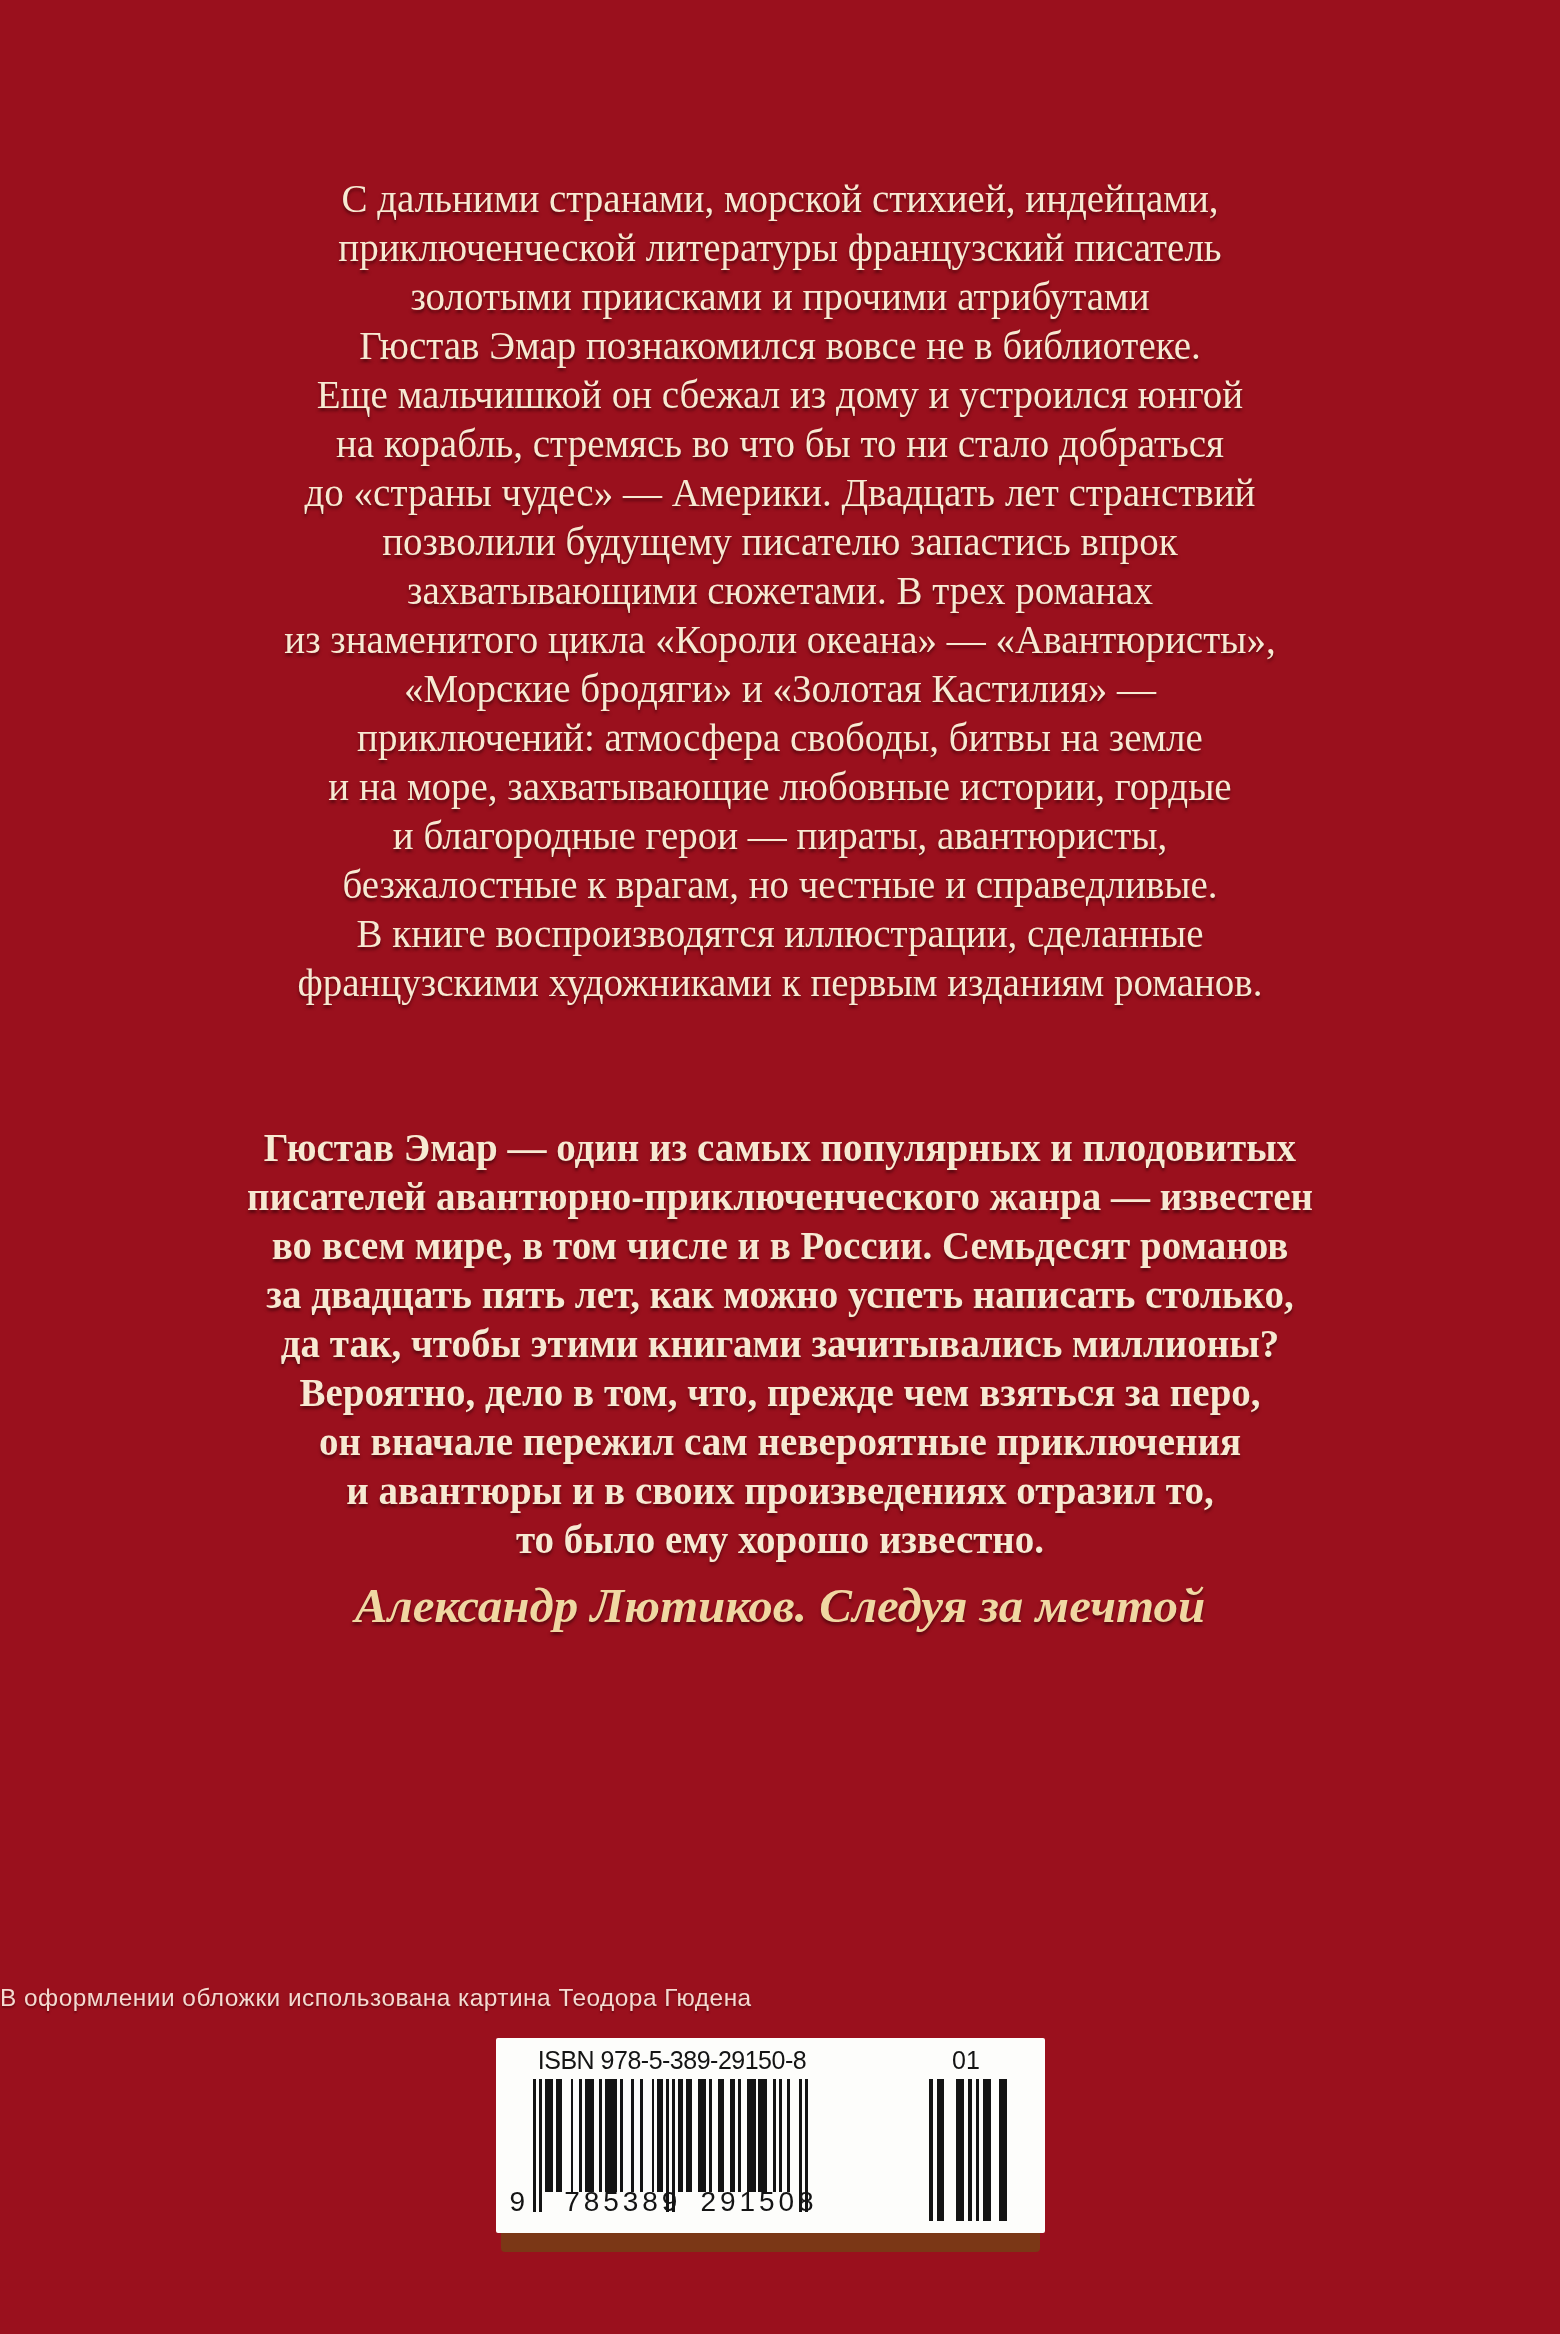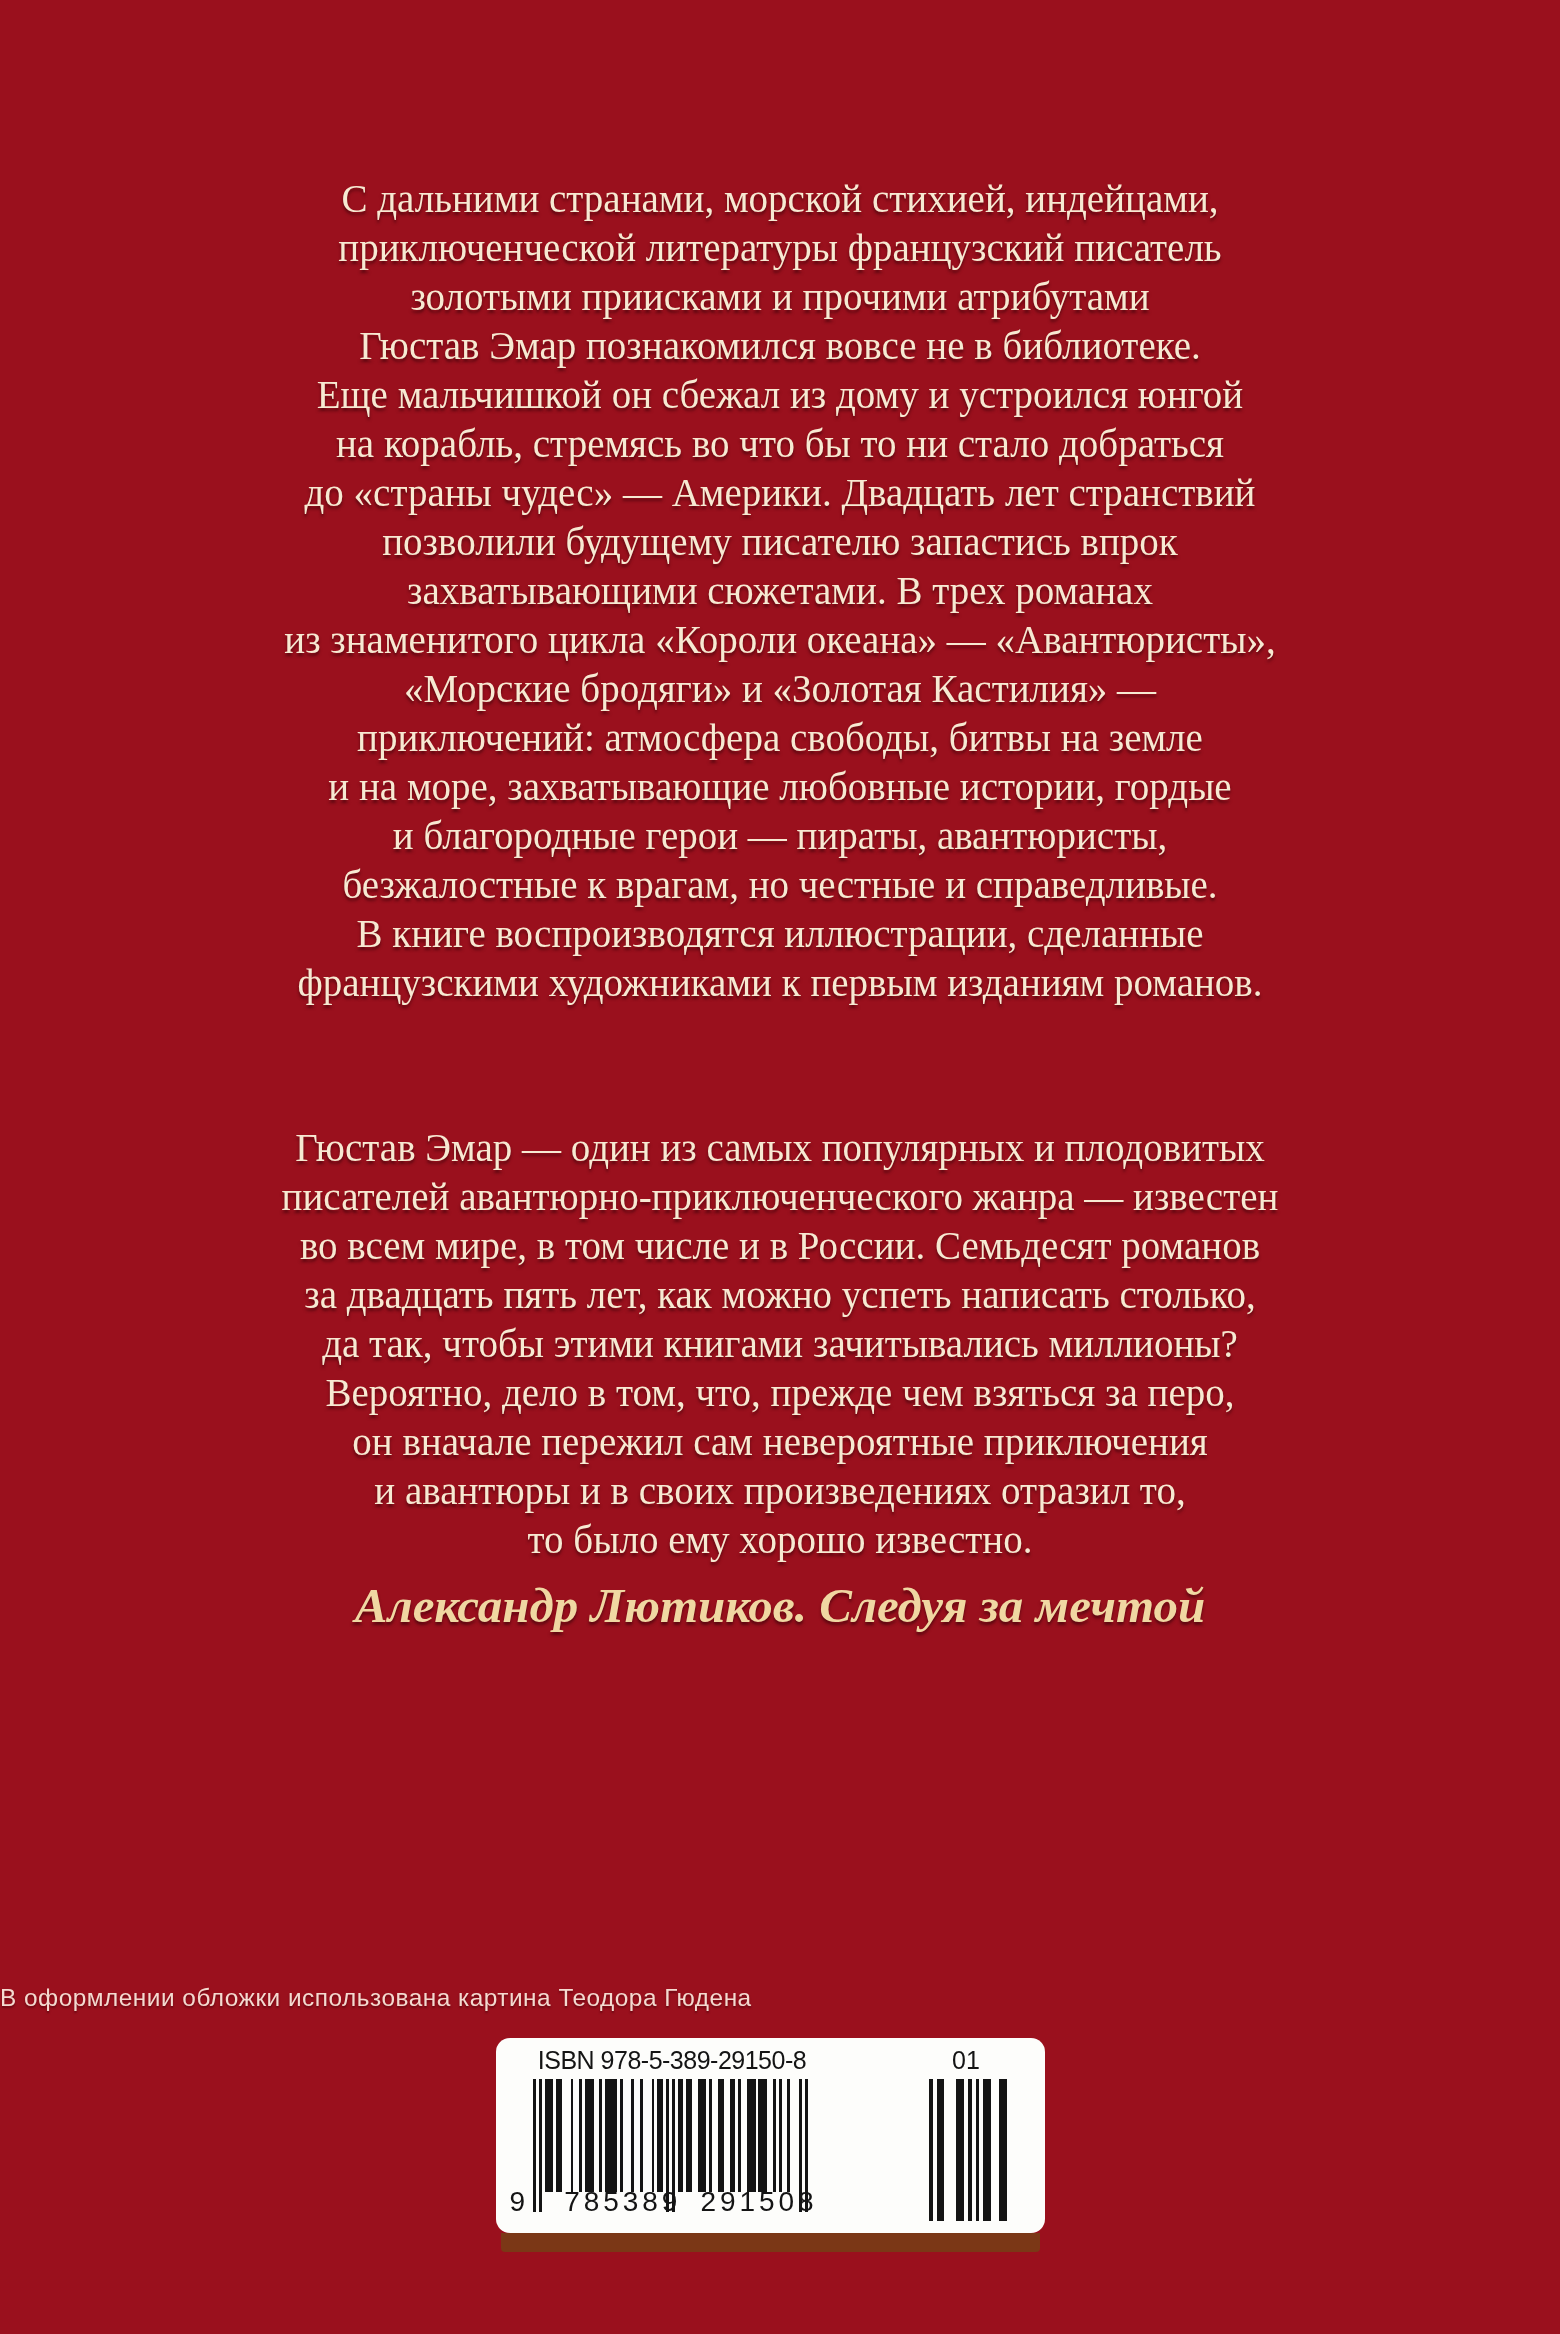--- a/index.html
+++ b/index.html
@@ -12,38 +12,38 @@
     position:relative;width:1560px;height:2335px;margin:0 auto;
     background:var(--bg);overflow:hidden;
   }
   .blurb,.about{
     position:absolute;left:0;right:0;text-align:center;
     color:var(--body-text);font-size:39px;line-height:49px;
     text-shadow:0 2.9px 2.9px rgba(84,6,14,.85);
     font-family:"Liberation Serif", serif;
   }
   .blurb{top:174px;}
-  .about{top:1123px;}
+  .about{top:1123px;font-weight:bold;}
   .line{white-space:nowrap;}
   .attribution{
     position:absolute;left:0;right:0;top:1582px;text-align:center;
     color:var(--gold-text);font-size:49px;line-height:47px;
     font-style:italic;font-weight:bold;
     text-shadow:0 2.9px 2.9px rgba(84,6,14,.85);
     font-family:"Liberation Serif", serif;
   }
   .credit{
     position:absolute;left:0;right:0;top:1984px;text-align:left;
     color:var(--credit-text);font-size:24.4px;letter-spacing:0.5px;
     font-family:"Liberation Sans", sans-serif;
     text-shadow:0 2px 2px rgba(84,6,14,.7);
   }
   .barcode-box{
     position:absolute;left:496px;top:2038px;width:549px;height:195px;
-    background:var(--panel-bg);border-radius:14px;
+    background:var(--panel-bg);border-radius:2px;
   }
   .strip{
     position:absolute;left:501px;top:2233px;width:539px;height:18.5px;
     background:var(--strip);border-radius:0 0 3.9px 3.9px;
   }
   .isbn{
     position:absolute;left:37px;top:7.8px;width:278px;text-align:center;
     color:var(--bar-ink);font-size:25px;letter-spacing:-0.5px;
     font-family:"Liberation Sans", sans-serif;white-space:nowrap;
   }

